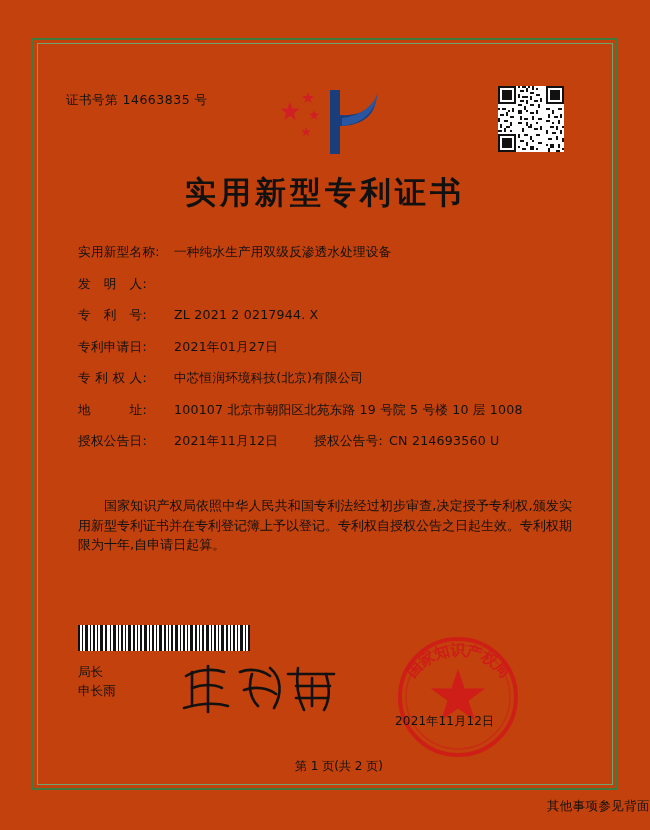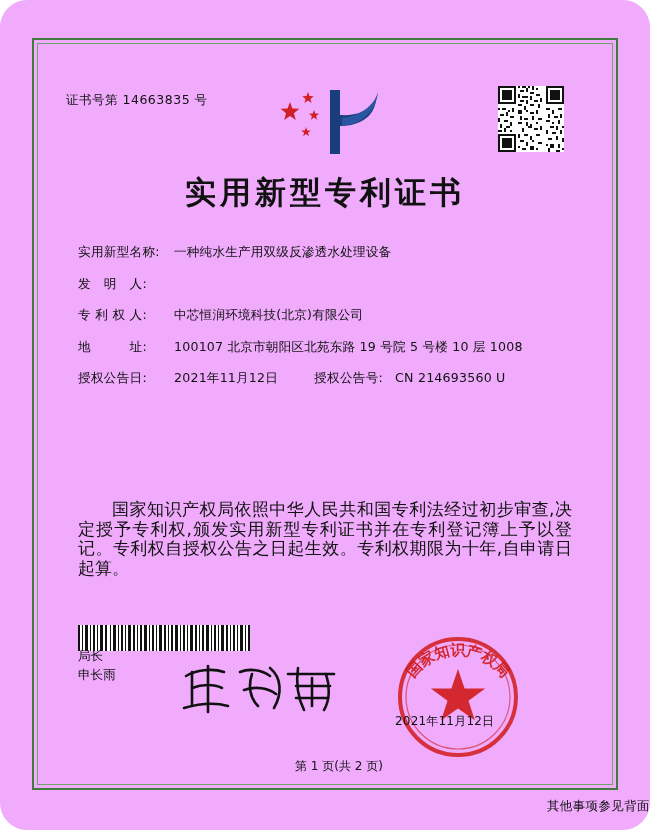--- a/index.html
+++ b/index.html
@@ -13,22 +13,21 @@
     font-family: "DejaVu Sans", "Liberation Sans", sans-serif;
     color: #1a1a1a;
     position: relative;
     overflow: hidden;
   }
   .page {
     position: absolute;
     left: 0; top: 0;
     width: 650px;
     height: 830px;
-    background: #f0abfc;
-    border-radius: 27px;
+    background: #c2410c;
   }
   
   .border-outer {
     position: absolute;
     left: 32px; top: 38px;
     width: 586px; height: 752px;
     border: 2px solid #3f7a3f;
     box-sizing: border-box;
   }
   .border-inner {
@@ -109,39 +108,39 @@
   .field-label2 {
     flex: 0 0 auto;
     letter-spacing: 0.3px;
   }
 
   
   .paras {
     position: absolute;
     left: 78px; top: 483px;
     width: 494px;
-    font-size: 17px;
+    font-size: 13px;
     line-height: 19.5px;
     color: #111;
     text-align: justify;
   }
   .para { margin-bottom: 2px; text-indent: 2em; }
   .para.noindent { text-indent: 2em; }
 
   
   .barcode {
     position: absolute;
     left: 78px; top: 625px;
     width: 172px; height: 26px;
   }
 
   
   .sig-label {
     position: absolute;
-    left: 78px; top: 646px;
+    left: 78px; top: 662px;
     font-size: 12.6px;
     line-height: 19px;
     color: #111;
   }
   .sig-hand {
     position: absolute;
     left: 178px; top: 660px;
     width: 170px; height: 58px;
   }
 
@@ -314,37 +313,45 @@
 
     <div class="field-row">
       <span class="field-label">实用新型名称:</span>
       <span class="field-value">一种纯水生产用双级反渗透水处理设备</span>
     </div>
 
     <div class="field-row">
       <span class="field-label">发　明　人:</span>
     </div>
 
-
+    <div class="field-row">
+      <span class="field-label">专　利　号:</span>
+      <span class="field-value">ZL 2021 2 0217944. X</span>
+    </div>
+
+    <div class="field-row">
+      <span class="field-label">专利申请日:</span>
+      <span class="field-value">2021年01月27日</span>
+    </div>
 
     <div class="field-row">
       <span class="field-label">专 利 权 人:</span>
       <span class="field-value">中芯恒润环境科技(北京)有限公司</span>
     </div>
 
     <div class="field-row">
       <span class="field-label">地　　　址:</span>
       <span class="field-value">100107 北京市朝阳区北苑东路 19 号院 5 号楼 10 层 1008</span>
     </div>
 
     <div class="field-row pair">
       <span class="field-label">授权公告日:</span>
       <span class="field-value">2021年11月12日</span>
       <span class="field-label2">授权公告号:</span>
-      <span class="field-value" style="margin-left:12px">CN 214693560 U</span>
+      <span class="field-value" style="margin-left:6px">CN 214693560 U</span>
     </div>
 
   </div>
 
   <div class="paras">
     <p class="para">国家知识产权局依照中华人民共和国专利法经过初步审查,决定授予专利权,颁发实用新型专利证书并在专利登记簿上予以登记。专利权自授权公告之日起生效。专利权期限为十年,自申请日起算。</p>
   </div>
 
   <div class="barcode">
     <svg width="172" height="26" viewBox="0 0 172 26" shape-rendering="crispEdges">

